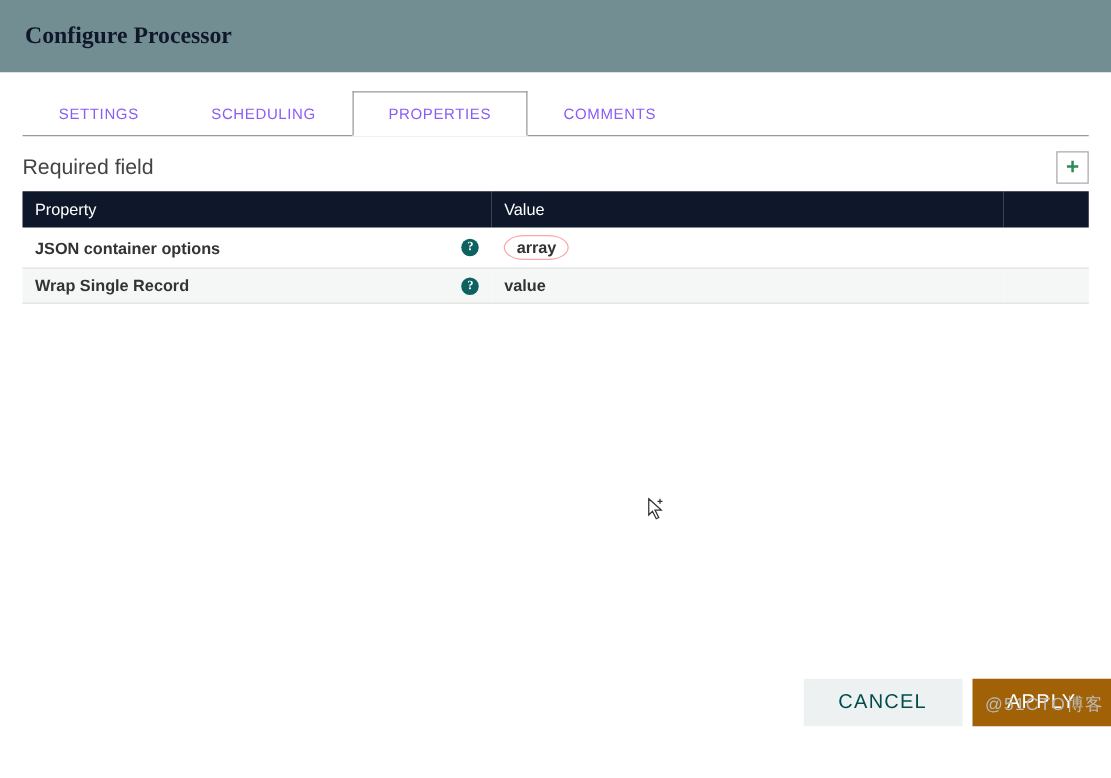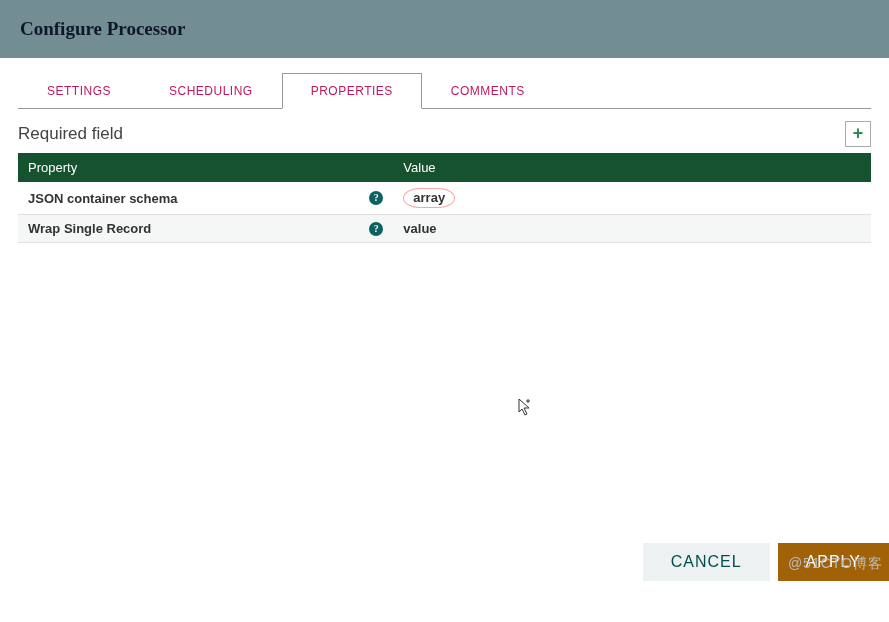--- a/index.html
+++ b/index.html
@@ -25,21 +25,21 @@
   }
   .tabs {
     display: flex;
     border-bottom: 1px solid #999;
     margin: 0 18px;
   }
   .tab {
     padding: 10px 28px;
     font-size: 12px;
     letter-spacing: 0.5px;
-    color: #be185d;
+    color: #8b5cf6;
     border: 1px solid transparent;
     border-bottom: none;
     cursor: pointer;
     position: relative;
     top: 1px;
     text-align: center;
     min-width: 120px;
   }
   .tab.active {
     background: #fff;
@@ -68,21 +68,21 @@
     line-height: 22px;
     text-align: center;
     cursor: pointer;
   }
   .properties-table {
     width: calc(100% - 36px);
     margin: 0 18px;
     border-collapse: collapse;
   }
   .properties-table thead th {
-    background: #14532d;
+    background: #0f172a;
     color: #fff;
     font-weight: normal;
     text-align: left;
     padding: 7px 10px;
     font-size: 13px;
   }
   .properties-table thead th.col-prop { width: 44%; }
   .properties-table thead th.col-val { width: 48%; }
   .properties-table thead th.col-act { width: 8%; }
   .properties-table tbody td {
@@ -193,21 +193,21 @@
       <tr>
         <th class="col-prop">Property</th>
         <th class="col-val">Value</th>
         <th class="col-act"></th>
       </tr>
     </thead>
     <tbody>
       <tr>
         <td>
           <div class="prop-cell">
-            <span class="prop-name bold">JSON container schema</span>
+            <span class="prop-name bold">JSON container options</span>
             <span class="help-icon">?</span>
           </div>
         </td>
         <td>
           <div class="val-cell">
             <span class="val-text bold circled">array</span>
           </div>
         </td>
         <td></td>
       </tr>

